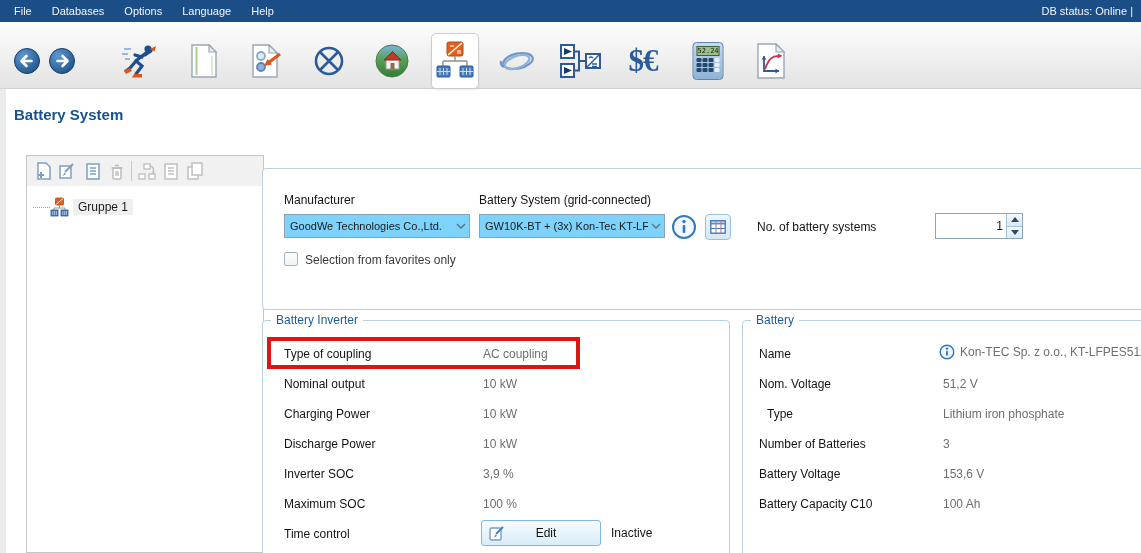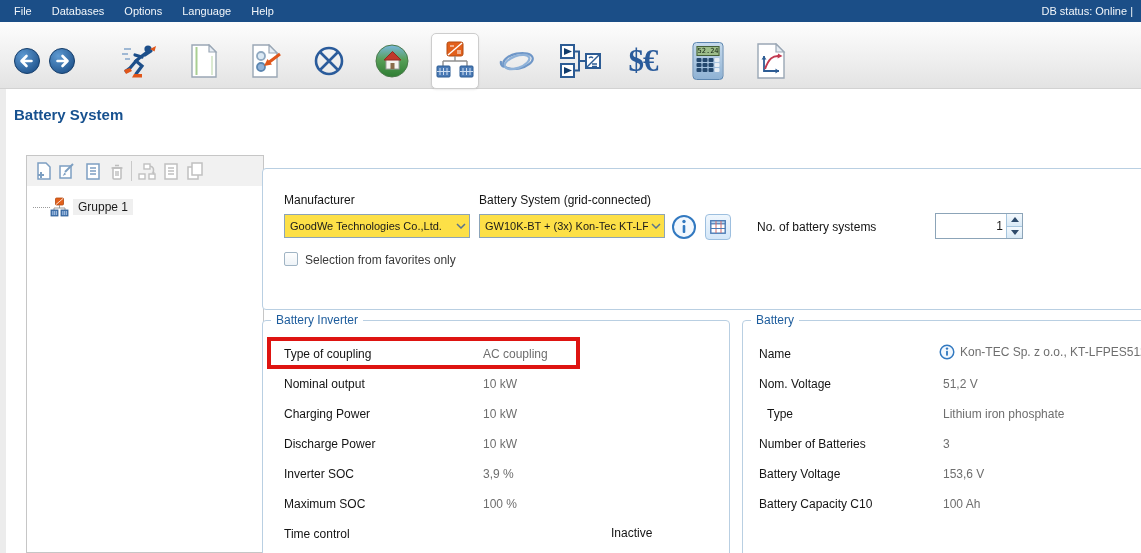--- a/index.html
+++ b/index.html
@@ -54,21 +54,21 @@
   .tree-label { margin-left:4px; padding:1px 5px; background:#efefef; font-size:12px; cursor:default; }
 
   
   .groupbox { position:absolute; border:1px solid #b9cfe2; border-radius:4px; background:#fff; }
   .group-title { position:absolute; top:-8px; left:8px; background:#fff; padding:0 5px;
     color:#1d5c9c; font-size:12px; white-space:nowrap; }
   .fld-label { position:absolute; font-size:12px; color:#141414; white-space:nowrap; }
   .fld-value { position:absolute; font-size:12px; color:#6e6e6e; white-space:nowrap; }
 
   
-  .combo { position:absolute; height:24px; border:1px solid #8ca4b8; background:#fde047;
+  .combo { position:absolute; height:24px; border:1px solid #8ca4b8; background:#7dd3fc;
     display:flex; align-items:center; font-size:11px; padding-left:5px; cursor:pointer; }
   .combo .combo-text { flex:1; overflow:hidden; white-space:nowrap; }
   .combo .chev { width:16px; display:flex; justify-content:center; flex:none; }
   .round-btn { position:absolute; width:26px; height:26px; cursor:pointer; display:flex; align-items:center; justify-content:center; }
   .sq-btn { position:absolute; width:26px; height:26px; cursor:pointer; border:1px solid #9dbfdf; border-radius:4px;
     background:linear-gradient(#eef6fd,#d4e7f8); display:flex; align-items:center; justify-content:center; }
   .spinner { position:absolute; width:88px; height:26px; border:1px solid #8ca4b8; background:#fff; display:flex; }
   .spin-val { flex:1; text-align:right; font-size:12px; line-height:24px; padding-right:3px; }
   .spin-btns { width:16px; border-left:1px solid #a5c5de; display:flex; flex-direction:column; }
   .spin-btn { flex:1; background:linear-gradient(#f4f9fd,#d8e9f6); display:flex; align-items:center; justify-content:center; cursor:pointer; }
@@ -394,20 +394,28 @@
   <span class="fld-value" style="left:220px; top:116px;">10 kW</span>
 
   <span class="fld-label" style="left:21px; top:146px;">Inverter SOC</span>
   <span class="fld-value" style="left:220px; top:146px;">3,9 %</span>
 
   <span class="fld-label" style="left:21px; top:176px;">Maximum SOC</span>
   <span class="fld-value" style="left:220px; top:176px;">100 %</span>
 
   <span class="fld-label" style="left:21px; top:206px;text-align:center;">Time control</span>
 
+  <div class="edit-btn" style="left:218px; top:199px;">
+    <svg width="17" height="17" viewBox="0 0 17 17" style="margin-left:7px">
+      <rect x="1" y="3" width="11" height="12" rx="1.5" fill="#fff" stroke="#7a9cc4" stroke-width="1.4"></rect>
+      <path d="M14 2 L7 9" stroke="#4a7ab5" stroke-width="1.8"></path>
+      <path d="M6.5 9.5 l-1.5 3 l3 -1.5 z" fill="#4a7ab5"></path>
+    </svg>
+    <span class="edit-label">Edit</span>
+  </div>
   <span class="fld-label" style="left:348px; top:205px;">Inactive</span>
 </div>
 
 <div class="red-box"></div>
 
 <div class="groupbox" style="left:742px; top:320px; width:410px; height:250px;">
   <span class="group-title">Battery</span>
 
   <span class="fld-label" style="left:16px; top:26px;">Name</span>
   <div class="name-val" style="left:196px; top:23px;">

